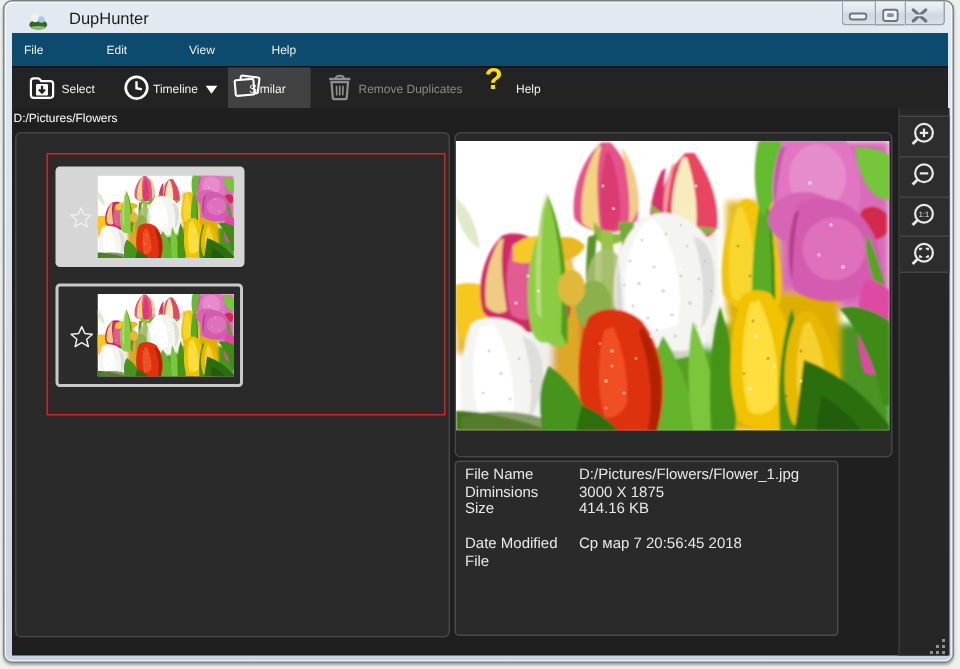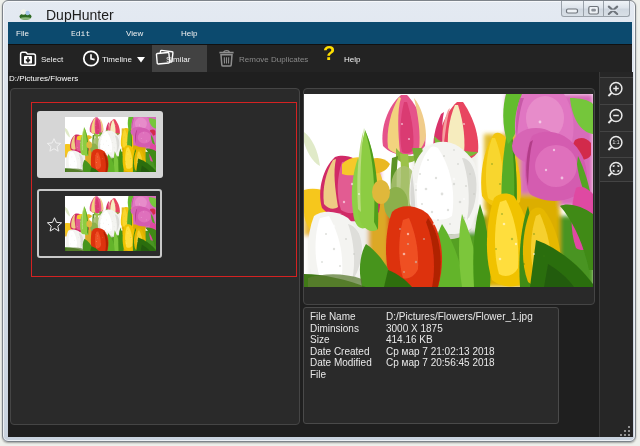--- a/index.html
+++ b/index.html
@@ -3,21 +3,21 @@
 <meta charset="utf-8">
 <style>
   * { margin:0; padding:0; box-sizing:border-box; }
   html,body { width:640px; height:446px; overflow:hidden; background:#eef0ec;
     font-family:"Liberation Sans", sans-serif; }
   .abs { position:absolute; }
   .window { position:absolute; left:2px; top:0px; width:634px; height:442px;
     border:1px solid #7d838a; border-radius:6px;
     background:linear-gradient(#e4eaf2, #d2dae4 55%, #c9d3df);
     box-shadow: inset 0 0 0 1px rgba(255,255,255,.65), 0 1px 2px rgba(0,0,0,.35); }
-  .titlebar-text { position:absolute; left:46px; top:7px; font-size:14px; color:#1d1d1d; }
+  .titlebar-text { position:absolute; left:46px; top:7px; font-size:11px; color:#1d1d1d; }
   .client { position:absolute; left:8px; top:22px; width:624px; height:415px; background:#1f1f1f; }
   .menubar { position:absolute; left:8px; top:22px; width:624px; height:22px; background:#0c4a6e; }
   .menubar span { position:absolute; top:7px; font-size:8px; color:#f0f0f0; }
   .toolbar { position:absolute; left:8px; top:44px; width:624px; height:28px; background:#232323; border-top:1px solid #111; }
   .tbtext { position:absolute; font-size:8px; color:#f2f2f2; top:54.5px; }
   .simbtn { position:absolute; left:152px; top:45px; width:55px; height:27px; background:#424242; }
   .pathlabel { position:absolute; left:9px; top:74px; font-size:8px; color:#ffffff; }
   .leftpanel { position:absolute; left:10px; top:88px; width:290px; height:337px;
     background:#2a2a2a; border:1px solid #454545; border-radius:4px; }
   .redbox { position:absolute; left:31px; top:102px; width:266px; height:175px; border:1px solid #d42222; }
@@ -287,21 +287,21 @@
   <rect x="5.5" y="8" width="11" height="4" rx="1.5" fill="#eef2f6" stroke="#6e747b" stroke-width="1.2"></rect>
   <rect x="27.8" y="5.5" width="9.6" height="7.5" rx="1.5" fill="#eef2f6" stroke="#6e747b" stroke-width="1.2"></rect>
   <rect x="30.3" y="7.8" width="4.6" height="2.6" rx="1" fill="#8a9098"></rect>
   <path d="M47.8 5.6 L56.2 13 M56.2 5.6 L47.8 13" stroke="#6e747b" stroke-width="2.1" stroke-linecap="round"></path>
   <path d="M48 9.3 L56 9.3" stroke="#dfe5ec" stroke-width="1.2"></path>
 </svg>
 
 <div class="client"></div>
 <div class="menubar">
   <span style="left:8px;">File</span>
-  <span style="left:63px;font-family:Liberation Mono, monospace;">Edit</span>
+  <span style="left:63px;">Edit</span>
   <span style="left:118px;">View</span>
   <span style="left:173px;">Help</span>
 </div>
 <div class="toolbar"></div>
 <div class="simbtn"></div>
 
 <svg class="abs" style="left:19px; top:49.5px;" width="18" height="17" viewBox="0 0 18 17">
   <path d="M1.6 4.2 Q1.6 2.2 3.4 2.2 L6.2 2.2 Q7.2 2.2 7.7 3 L8.4 4 L14.6 4 Q16.4 4 16.4 5.8 L16.4 13.4 Q16.4 15.2 14.6 15.2 L3.4 15.2 Q1.6 15.2 1.6 13.4 Z" fill="none" stroke="#fff" stroke-width="1.5"></path>
   <rect x="5" y="6" width="8" height="7.6" rx="0.8" fill="#fff"></rect>
   <path d="M9 7.2 L9 11.2 M7 9.6 L9 11.8 L11 9.6" stroke="#232323" stroke-width="1.5" fill="none"></path>
@@ -354,21 +354,20 @@
   </svg>
 <div class="rpanel"></div>
 
 <svg class="abs" style="left:304px; top:94px;" width="289" height="193" viewBox="0 0 289 193">
     <use href="#tulips"></use>
   </svg>
 <div class="infopanel">
   <div class="irow" style="top:3px;">File Name<i>D:/Pictures/Flowers/Flower_1.jpg</i></div>
   <div class="irow" style="top:14.6px;">Diminsions<i>3000 X 1875</i></div>
   <div class="irow" style="top:26.2px;">Size<i>414.16 KB</i></div>
-  <div class="irow" style="top:37.8px;">Date Created<i>Ср мар 7 21:02:13 2018</i></div>
   <div class="irow" style="top:49.4px;">Date Modified<i>Ср мар 7 20:56:45 2018</i></div>
   <div class="irow" style="top:61px;">File</div>
 </div>
 <div class="rtcol"></div>
 <div class="zbtn" style="top:77px; height:27px;"></div>
 <div class="zbtn" style="top:104px; height:27px;"></div>
 <div class="zbtn" style="top:131px; height:26px;"></div>
 <div class="zbtn" style="top:157px; height:25px; border-bottom:1px solid #444;"></div>
 
 <svg class="abs" style="left:604px; top:81px;" width="23" height="100" viewBox="0 0 23 100">

